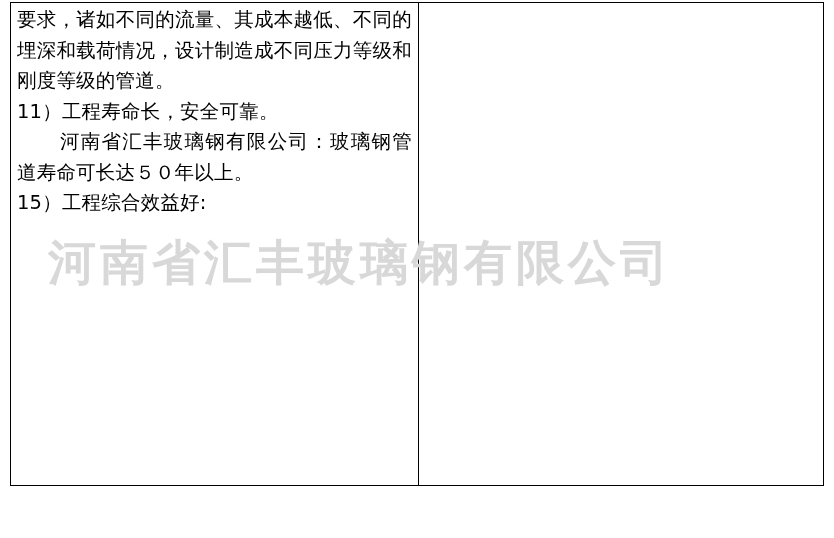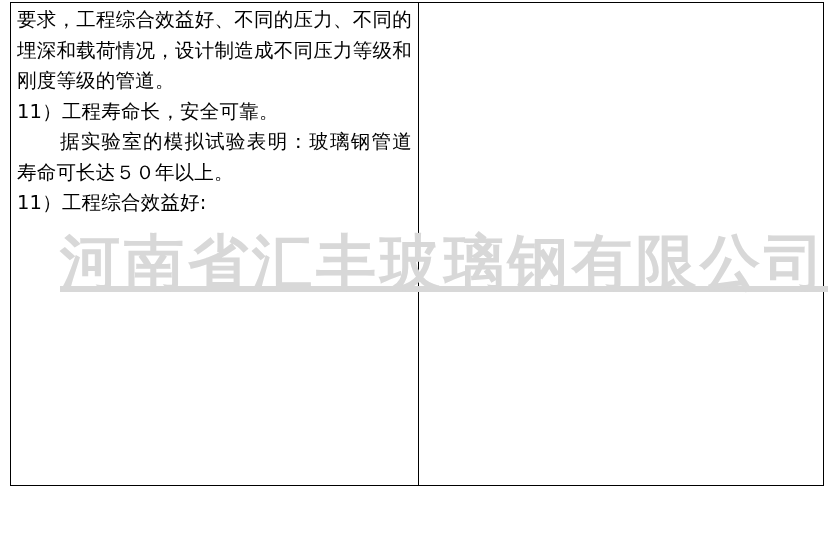--- a/index.html
+++ b/index.html
@@ -16,36 +16,35 @@
   #page {
     position: relative;
     width: 834px;
     height: 538px;
     background: #ffffff;
   }
 
   
   #watermark {
     position: absolute;
-    left: 60px;
+    left: 48px;
     top: 218px;
     width: 740px;
     height: 90px;
     display: flex;
     align-items: center;
     justify-content: flex-start;
     font-family: "DejaVu Sans", "Liberation Sans", sans-serif;
     font-weight: bold;
-    font-size: 60px;
+    font-size: 48px;
     letter-spacing: 4px;
     color: #d8d8d8;
     white-space: nowrap;
     pointer-events: none;
     z-index: 5;
-    text-decoration: underline;
   }
 
   
   #doc-table {
     position: absolute;
     left: 10px;
     top: 2px;
     width: 814px;
     height: 484px;
     border: 1px solid #000000;
@@ -97,23 +96,23 @@
 <body>
 
 <div id="page">
 
   <div id="watermark">河南省汇丰玻璃钢有限公司</div>
 
   <div id="doc-table">
 
     <div id="cell-left">
       <div class="body-text">
-        <p>要求，工程综合效益好、不同的压力、不同的埋深和载荷情况，设计制造成不同压力等级和刚度等级的管道。</p>
+        <p>要求，诸如不同的流量、其成本越低、不同的埋深和载荷情况，设计制造成不同压力等级和刚度等级的管道。</p>
         <p>11）工程寿命长，安全可靠。</p>
-        <p class="indent2">据实验室的模拟试验表明：玻璃钢管道寿命可长达５０年以上。</p>
-        <p>11）工程综合效益好:</p>
+        <p class="indent2">河南省汇丰玻璃钢有限公司：玻璃钢管道寿命可长达５０年以上。</p>
+        <p>15）工程综合效益好:</p>
       </div>
     </div>
 
     <div id="cell-right"></div>
 
   </div>
 </div>
 
 </body></html>

